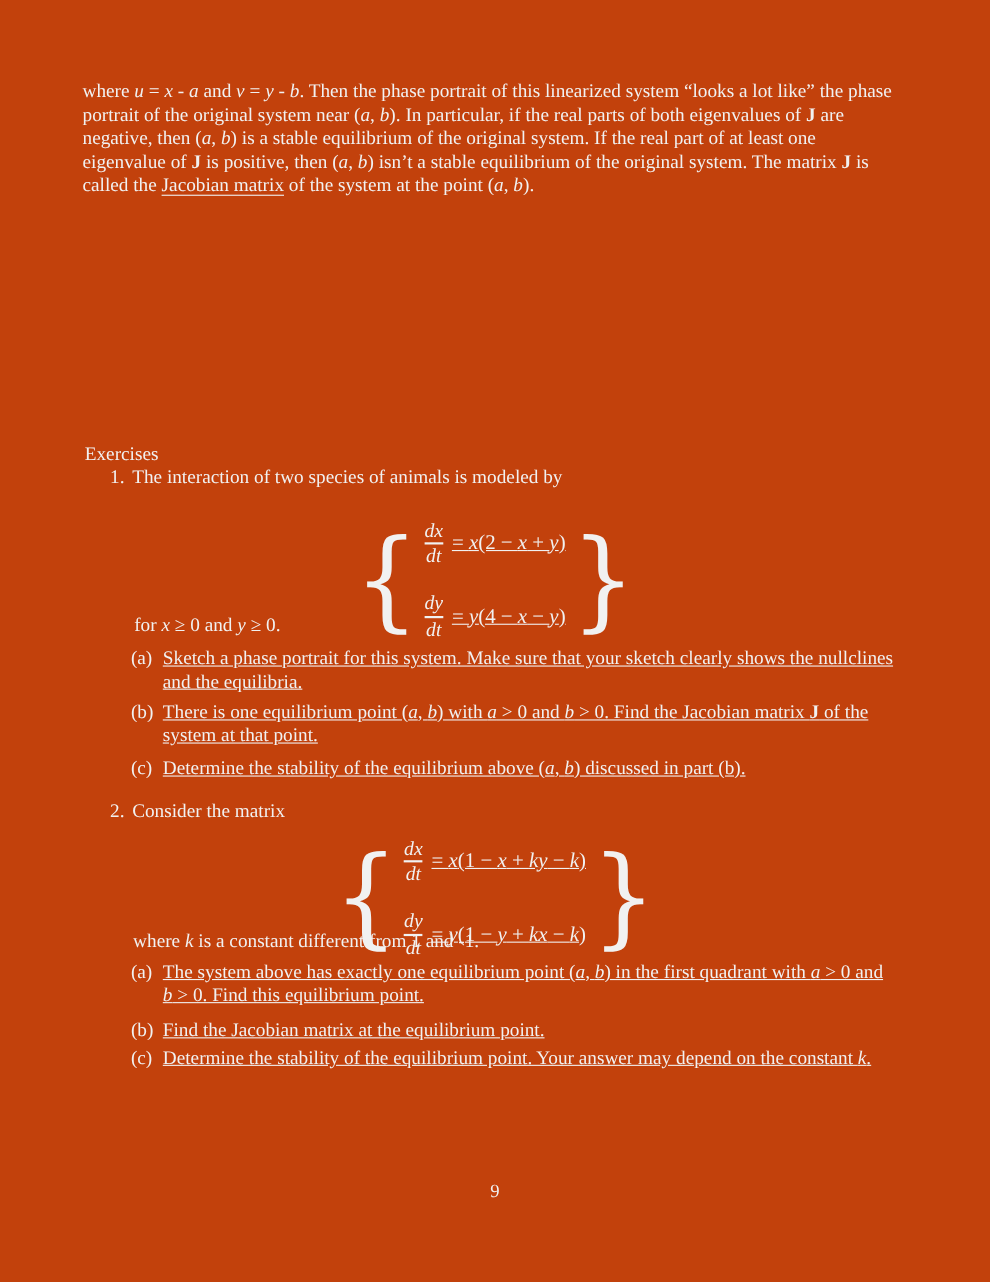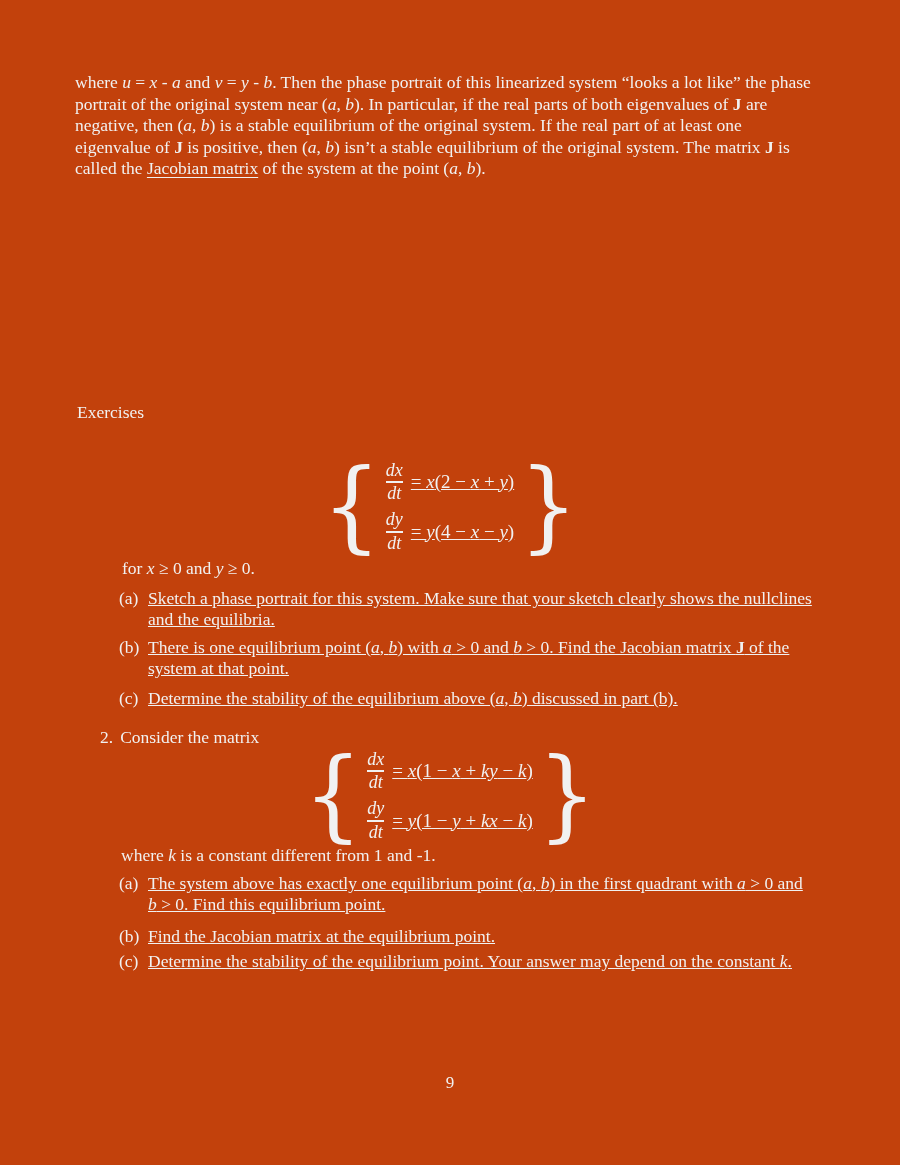--- a/index.html
+++ b/index.html
@@ -68,22 +68,22 @@
     font-family: "DejaVu Serif", serif;
     font-size: 92px;
     line-height: 1;
     font-weight: normal;
     transform: scaleY(1.08);
     padding: 0 2px;
   }
   .eqrows {
     display: flex;
     flex-direction: column;
-    gap: 7px;
-    margin: 4px 3px;
+    gap: 24px;
+    margin: 16px 3px;
   }
   .eqrow {
     display: flex;
     align-items: center;
     font-size: 19px;
   }
   .frac {
     display: inline-flex;
     flex-direction: column;
     align-items: center;
@@ -110,20 +110,23 @@
 </style>
 </head>
 <body>
 
 <div class="page">
 
   <div class="para"><span class="run-r">where </span><span class="run-i">u</span><span class="run-r"> = </span><span class="run-i">x</span><span class="run-r"> - </span><span class="run-i">a</span><span class="run-r"> and </span><span class="run-i">v</span><span class="run-r"> = </span><span class="run-i">y</span><span class="run-r"> - </span><span class="run-i">b</span><span class="run-r">. Then the phase portrait of this linearized system “looks a lot like” the phase</span><br><span class="run-r">portrait of the original system near (</span><span class="run-i">a</span><span class="run-r">, </span><span class="run-i">b</span><span class="run-r">). In particular, if the real parts of both eigenvalues of </span><span class="run-b">J</span><span class="run-r"> are</span><br><span class="run-r">negative, then (</span><span class="run-i">a</span><span class="run-r">, </span><span class="run-i">b</span><span class="run-r">) is a stable equilibrium of the original system. If the real part of at least one</span><br><span class="run-r">eigenvalue of </span><span class="run-b">J</span><span class="run-r"> is positive, then (</span><span class="run-i">a</span><span class="run-r">, </span><span class="run-i">b</span><span class="run-r">) isn’t a stable equilibrium of the original system. The matrix </span><span class="run-b">J</span><span class="run-r"> is</span><br><span class="run-r">called the </span><span class="run-u">Jacobian matrix</span><span class="run-r"> of the system at the point (</span><span class="run-i">a</span><span class="run-r">, </span><span class="run-i">b</span><span class="run-r">).</span></div>
 
   <div class="ex-heading">Exercises</div>
 
+  <div class="item-head" style="top:423px;">
+    <span class="num">1.</span><span>The interaction of two species of animals is modeled by</span>
+  </div>
 
   <div class="eqblock" style="top:457px;">
     <span class="brace">{</span>
     <div class="eqrows">
       <div class="eqrow">
         <span class="frac">
           <span>dx</span>
           <span class="fbar"></span>
           <span>dt</span>
         </span>

